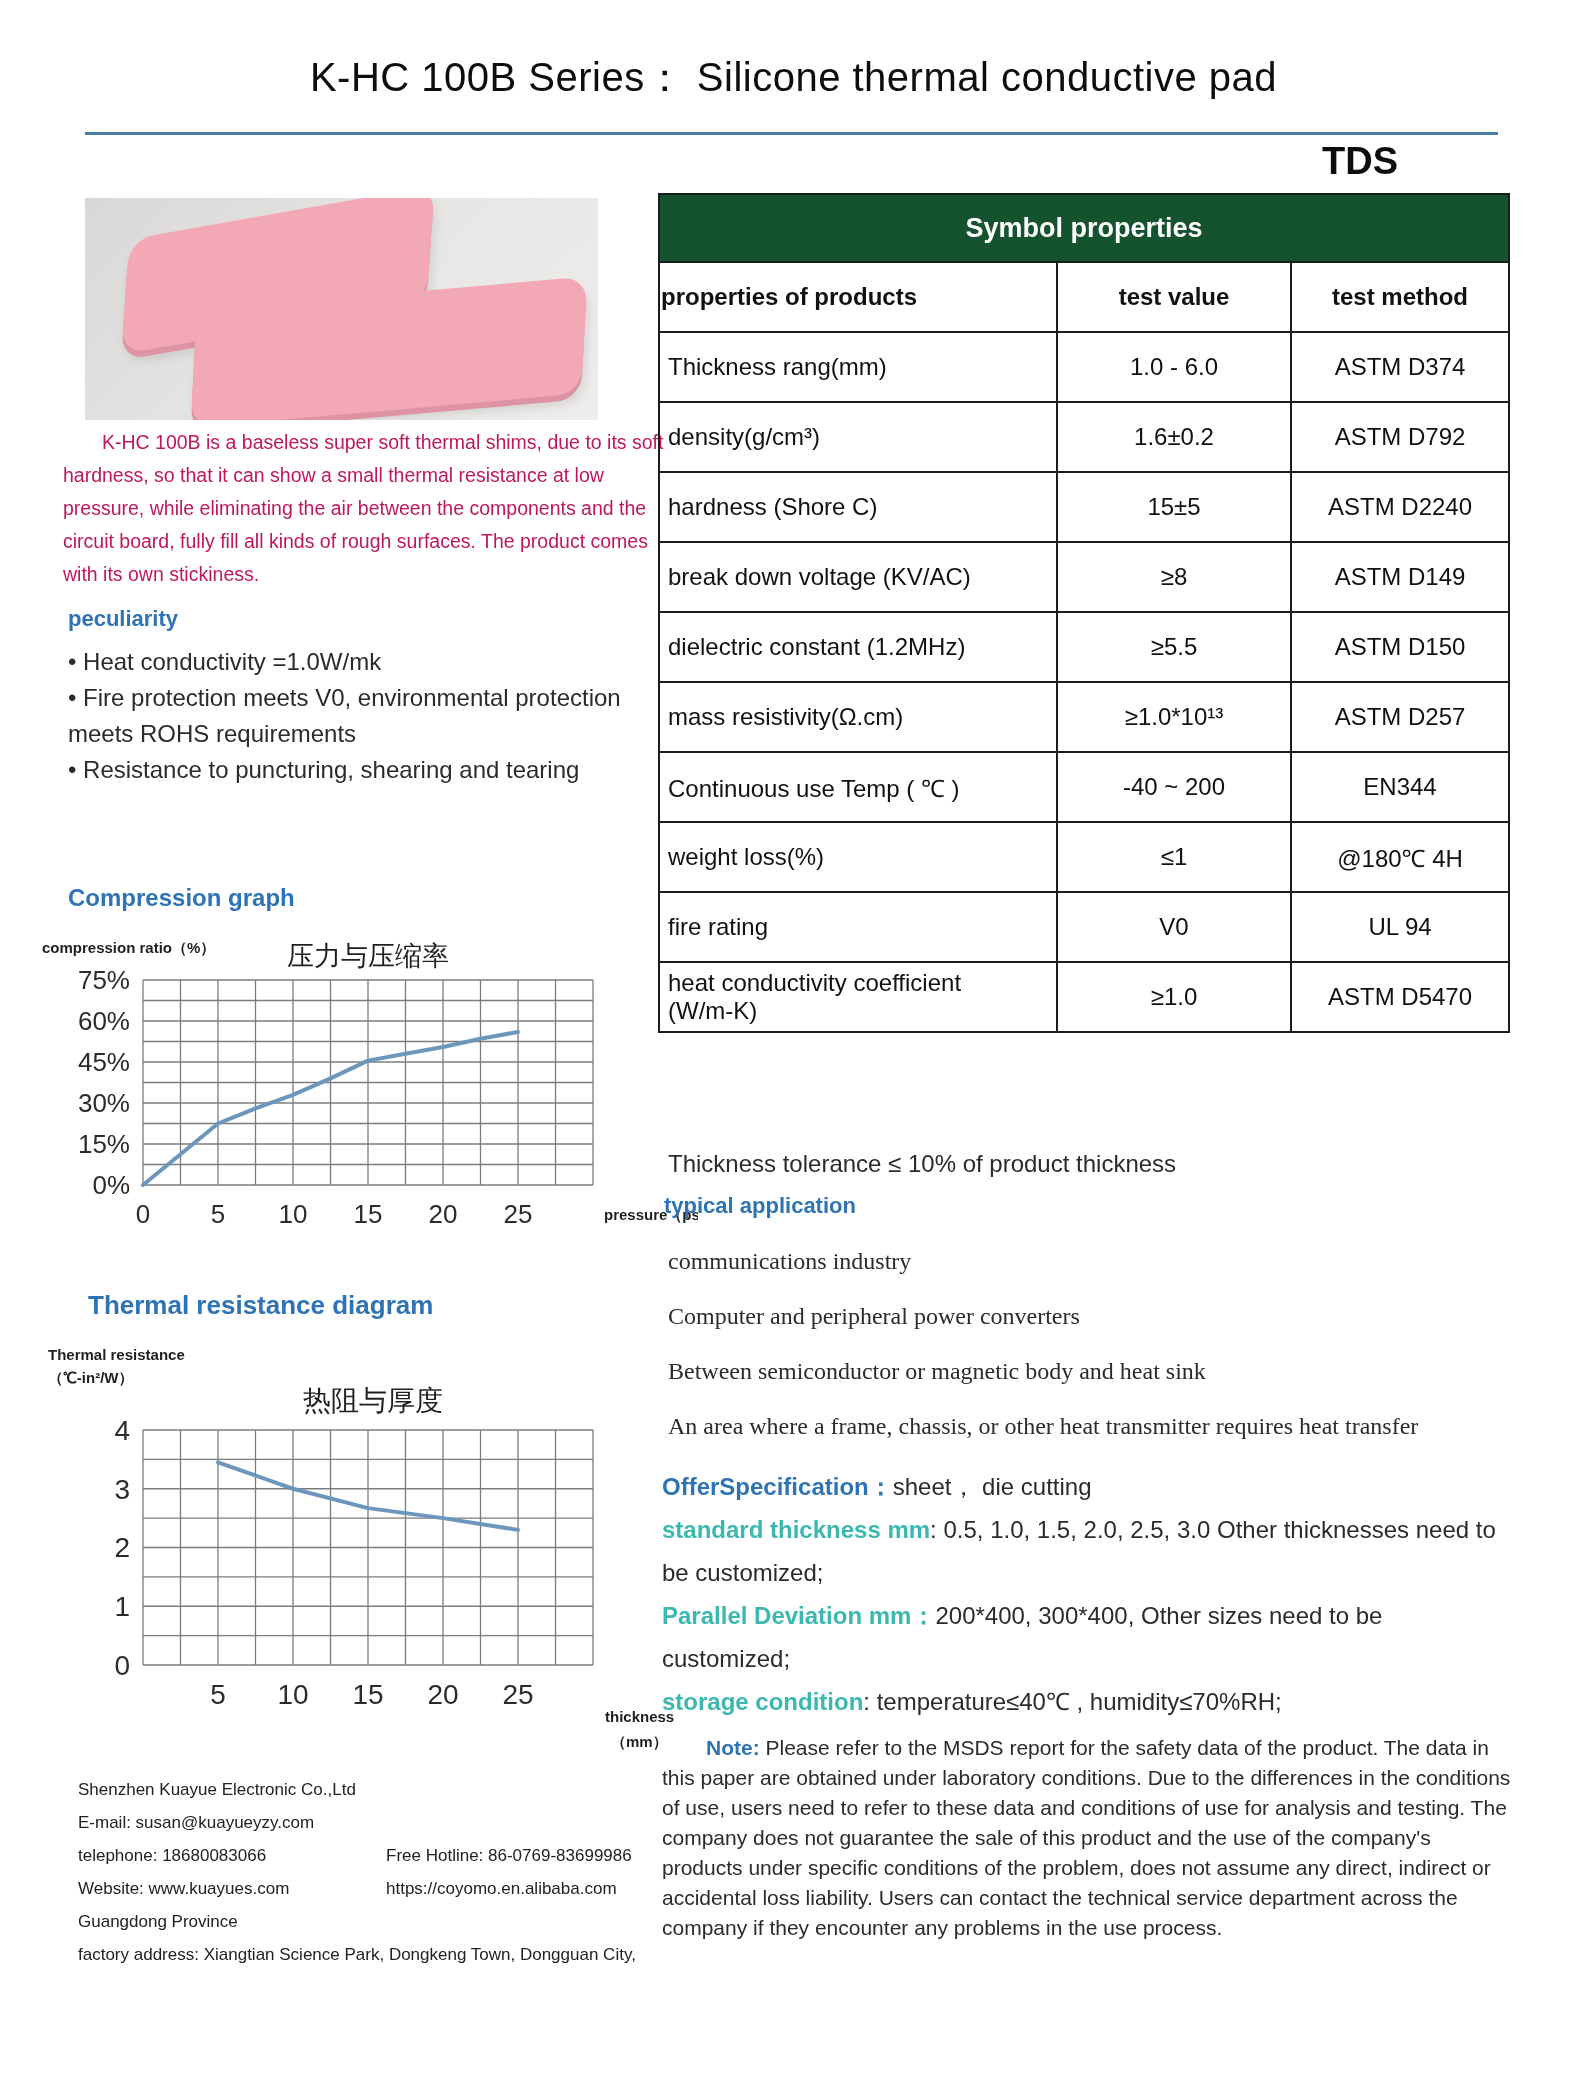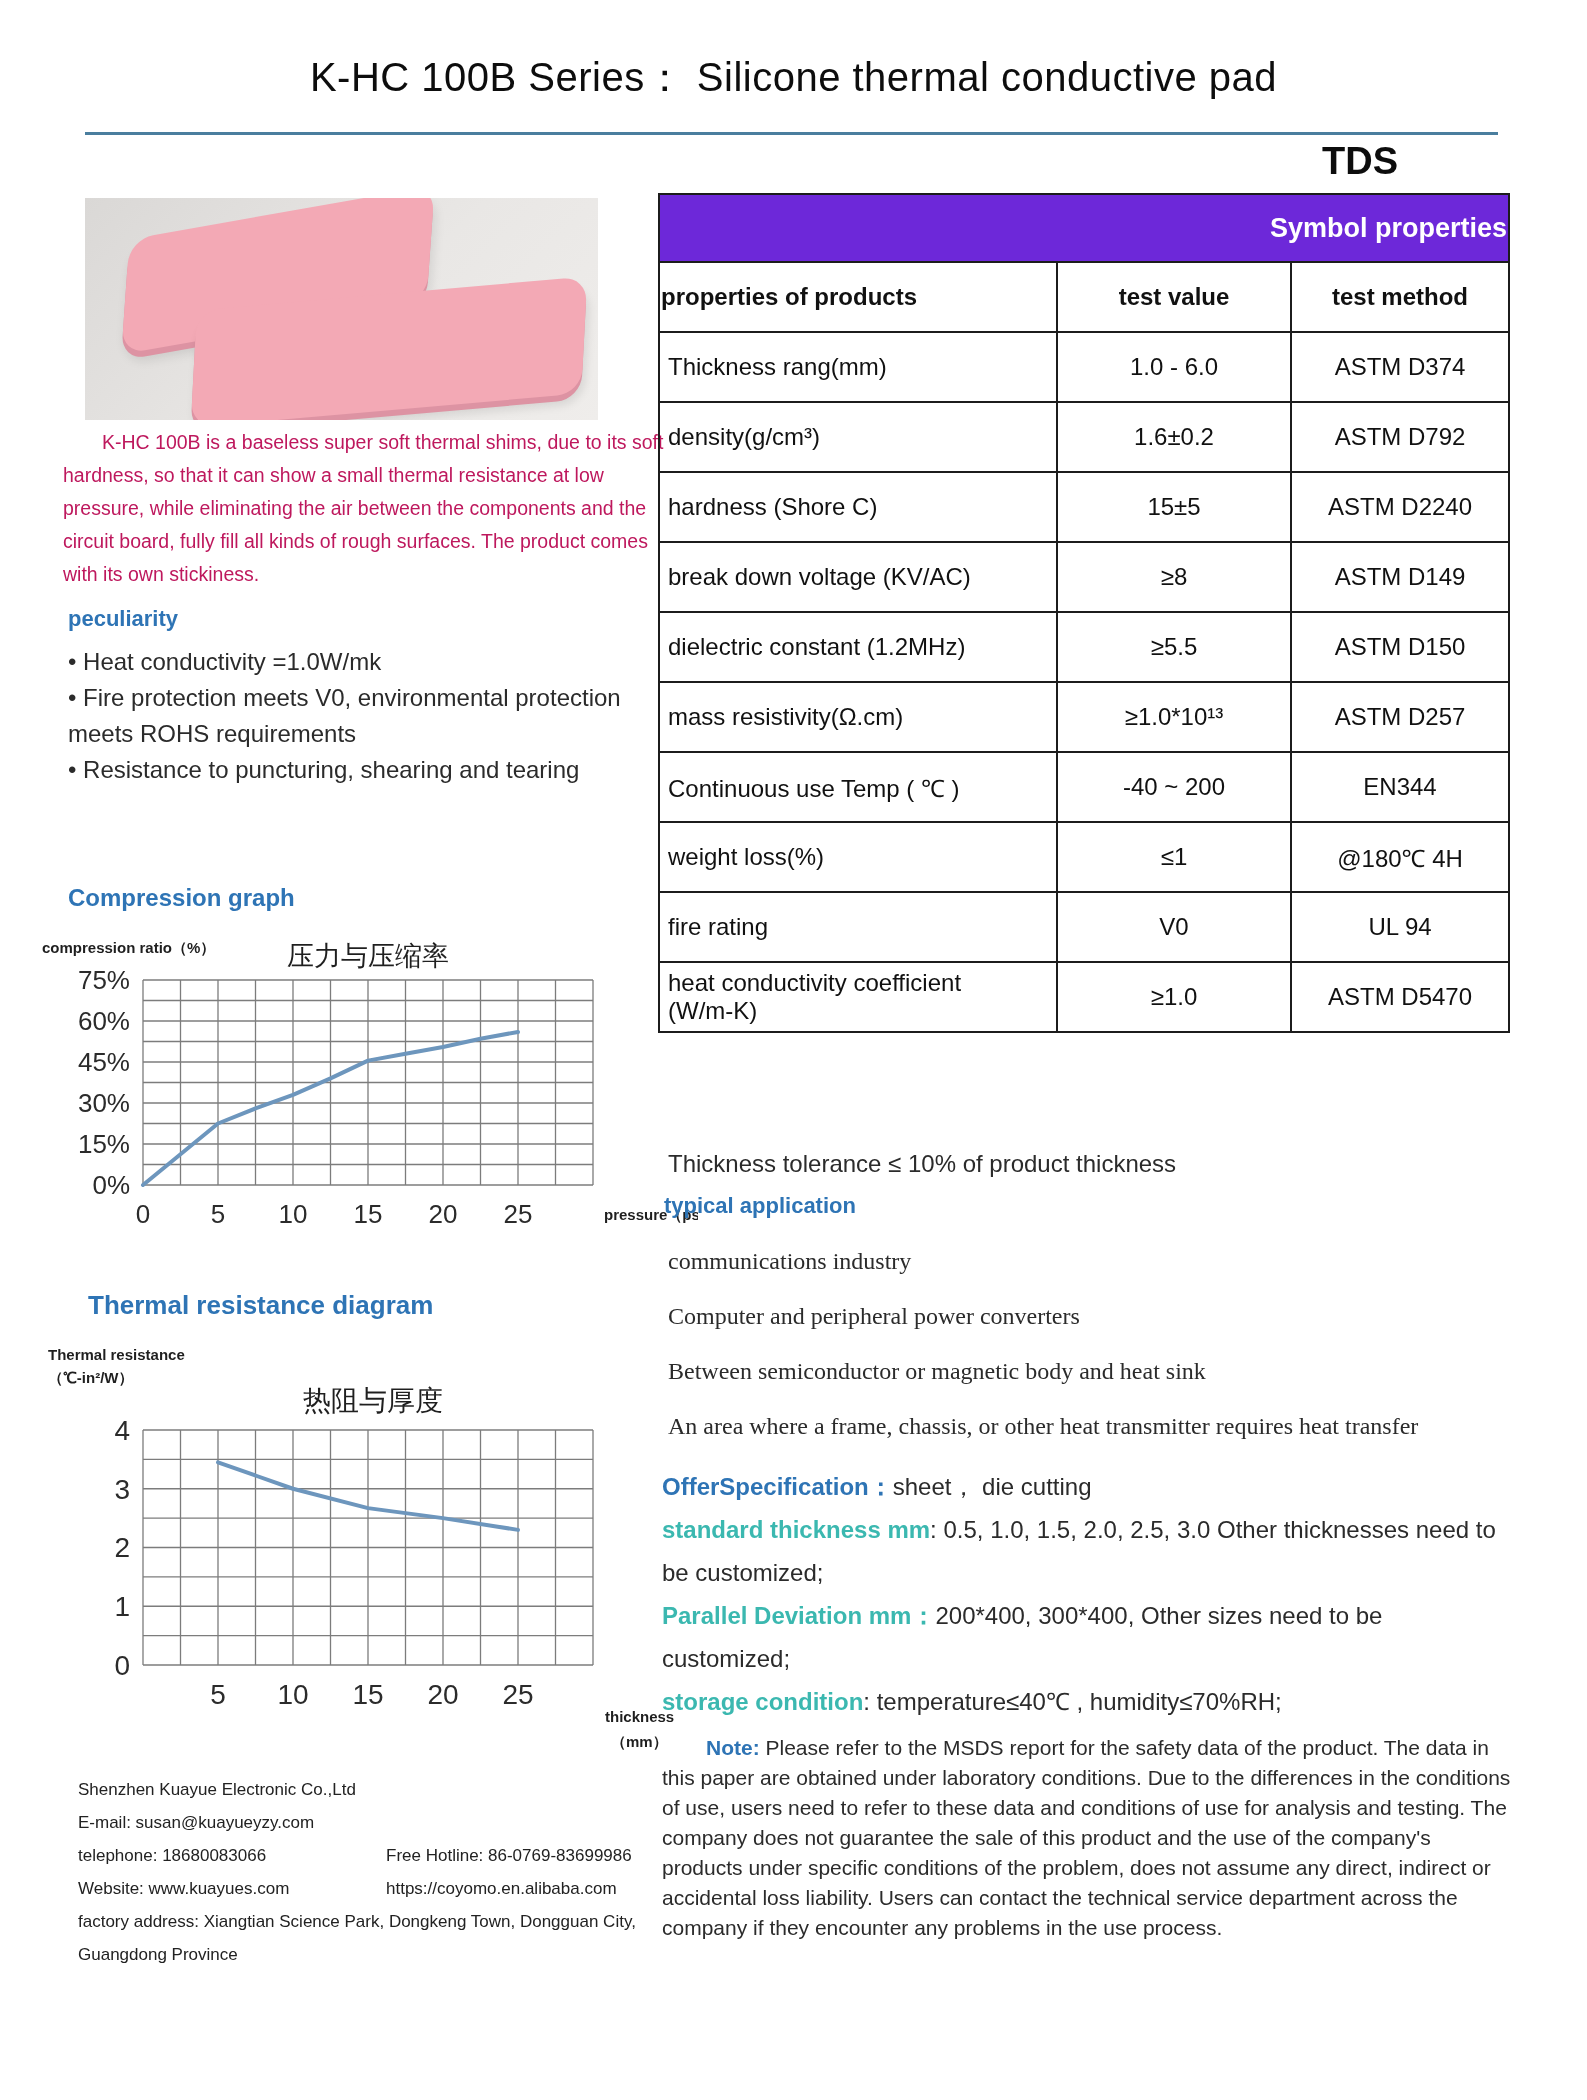--- a/index.html
+++ b/index.html
@@ -30,21 +30,21 @@
   .c2{left:38px;top:1330px;}
   .chart text{font-family:"Liberation Sans",sans-serif;}
 
   .contact{top:1773px;left:78px;width:620px;font-size:17px;line-height:33px;color:#222;}
   .c-line{display:flex;}
   .c-left{width:308px;flex:none;}
 
   table.props{position:absolute;top:193px;left:658px;width:850px;border-collapse:collapse;table-layout:fixed;}
   table.props col.w0{width:398px;} table.props col.w1{width:234px;} table.props col.w2{width:218px;}
   table.props th, table.props td{border:2px solid #1c1c1c;}
-  .tbl-title{background:#6d28d9;color:#ffffff;font-size:27px;font-weight:bold;text-align:right;height:64px;}
+  .tbl-title{background:#14532d;color:#ffffff;font-size:27px;font-weight:bold;text-align:center;height:64px;}
   .colh{font-size:24px;font-weight:bold;color:#111;height:66px;text-align:center;}
   .colh.c0{text-align:left;padding-left:1px;}
   table.props td{font-size:24px;color:#111;height:64px;text-align:center;white-space:pre-line;padding:2px 4px;}
   table.props td.c0{text-align:left;padding-left:8px;}
 
   .right-col{top:1147px;left:662px;width:854px;}
   .tolerance{font-size:24px;line-height:34px;color:#2b2b2b;padding-left:6px;}
   .h-typ{font-size:22px;margin-top:12px;padding-left:2px;}
   #apps{margin-top:26px;padding-left:6px;}
   .app-line{font-size:24px;line-height:32px;color:#2b2b2b;margin-bottom:23px;font-family:Liberation Serif, serif;}
@@ -168,22 +168,22 @@
       <div class="c-line">Shenzhen Kuayue Electronic Co.,Ltd</div>
       <div class="c-line">E-mail:  susan@kuayueyzy.com</div>
       <div class="c-line">
         <span class="c-left">telephone:  18680083066</span>
         <span class="c-right">Free Hotline:  86-0769-83699986</span>
       </div>
       <div class="c-line">
         <span class="c-left">Website:  www.kuayues.com</span>
         <span class="c-right">https://coyomo.en.alibaba.com</span>
       </div>
+      <div class="c-line">Guangdong Province</div>
       <div class="c-line">factory address:  Xiangtian Science Park, Dongkeng Town, Dongguan City,</div>
-      <div class="c-line">Guangdong Province</div>
     </div>
 
   <table class="props" id="props">
     <colgroup>
         <col class="w0">
         <col class="w1">
         <col class="w2">
       </colgroup>
     <tbody id="props-body">
         <tr>

